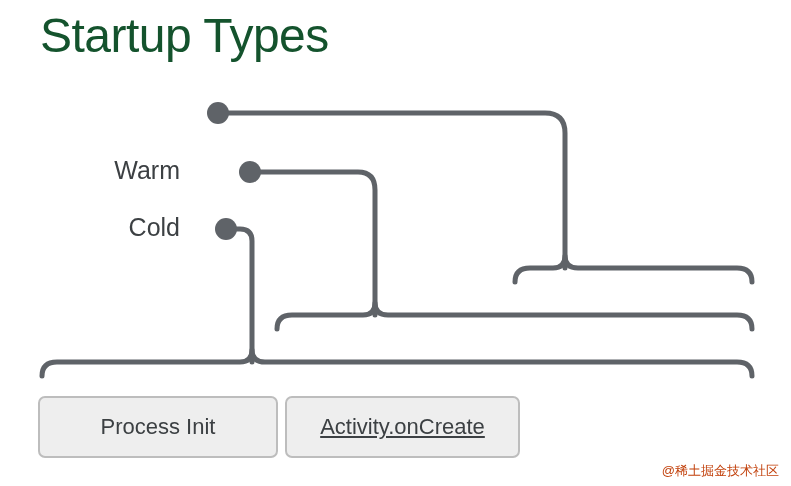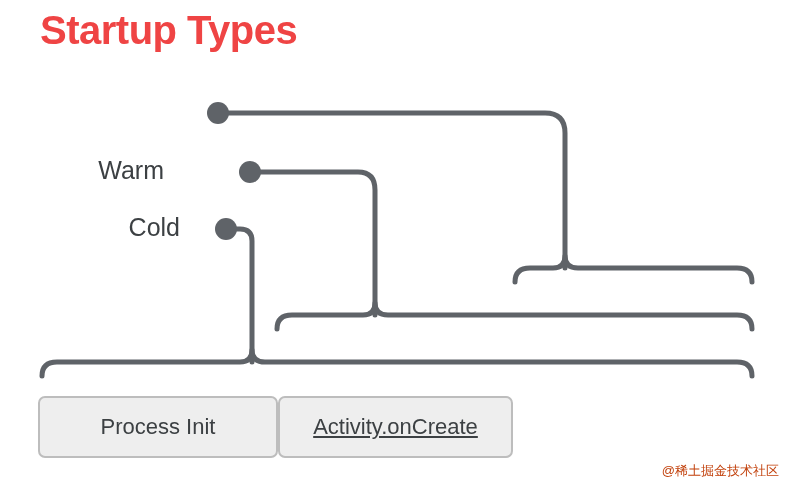--- a/index.html
+++ b/index.html
@@ -17,49 +17,50 @@
   #root {
     position: absolute;
     left: 0; top: 0;
     width: 791px;
     height: 486px;
   }
   .title {
     position: absolute;
     left: 40px;
     top: 8px;
-    font-size: 40px;
-    font-weight: bold;
-    color: #ef4444;
+    font-size: 48px;
+    font-weight: normal;
+    color: #14532d;
     letter-spacing: -0.5px;
     white-space: nowrap;
   }
   .row-label {
     position: absolute;
     font-size: 25px;
     color: #3c4043;
     text-align: right;
     white-space: nowrap;
   }
   #label-hot  { left: 20px; top: 98px; width: 160px; }
-  #label-warm { left: 4px; top: 156px; width: 160px; }
+  #label-warm { left: 20px; top: 156px; width: 160px; }
   #label-cold { left: 20px; top: 213px; width: 160px; }
 
   .diagram-svg {
     position: absolute;
     left: 0;
     top: 0;
   }
   .boxes {
     position: absolute;
     left: 38px;
     top: 396px;
     width: 715px;
     height: 62px;
     display: flex;
+    gap: 7px;
   }
   .box {
     background: #eeeeee;
     border: 2px solid #bdbdbd;
     border-radius: 7px;
     display: flex;
     align-items: center;
     justify-content: center;
     font-size: 22px;
     color: #3c4043;

